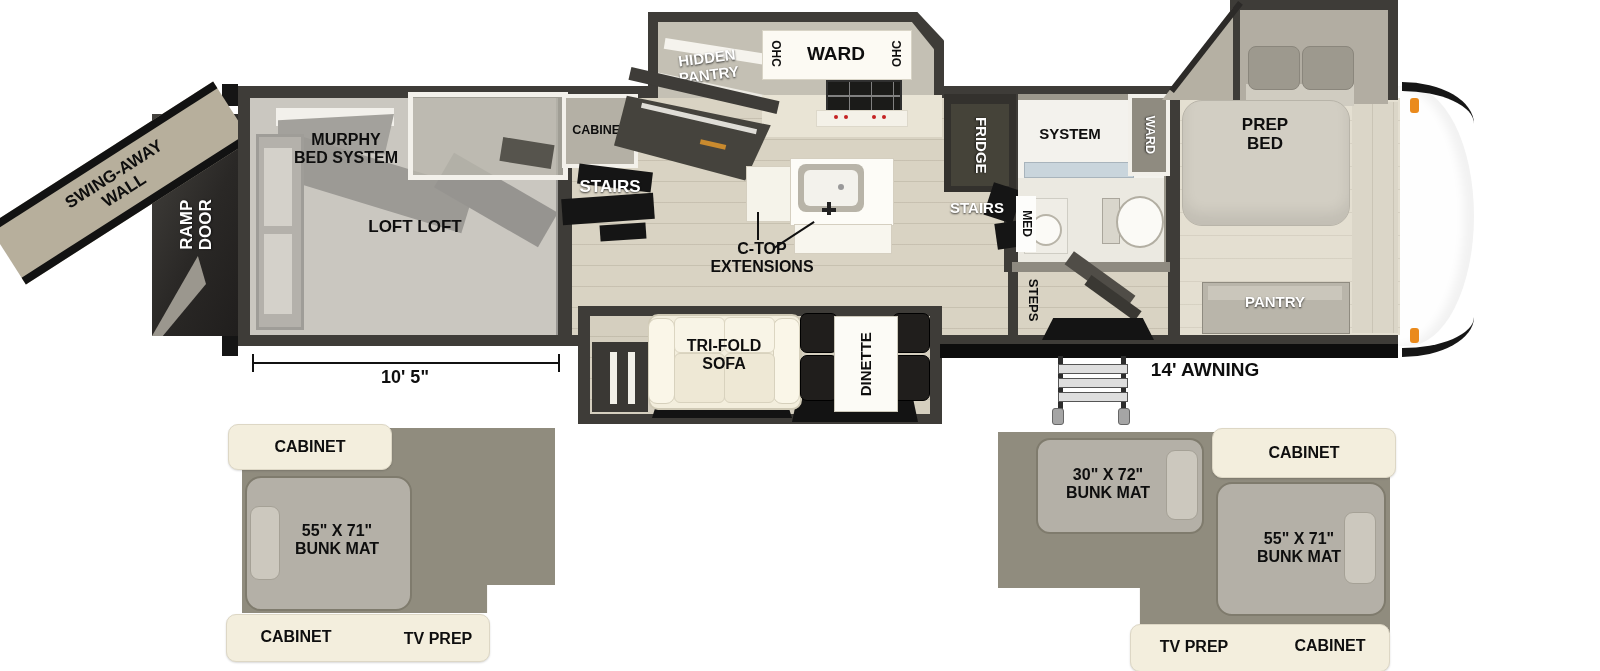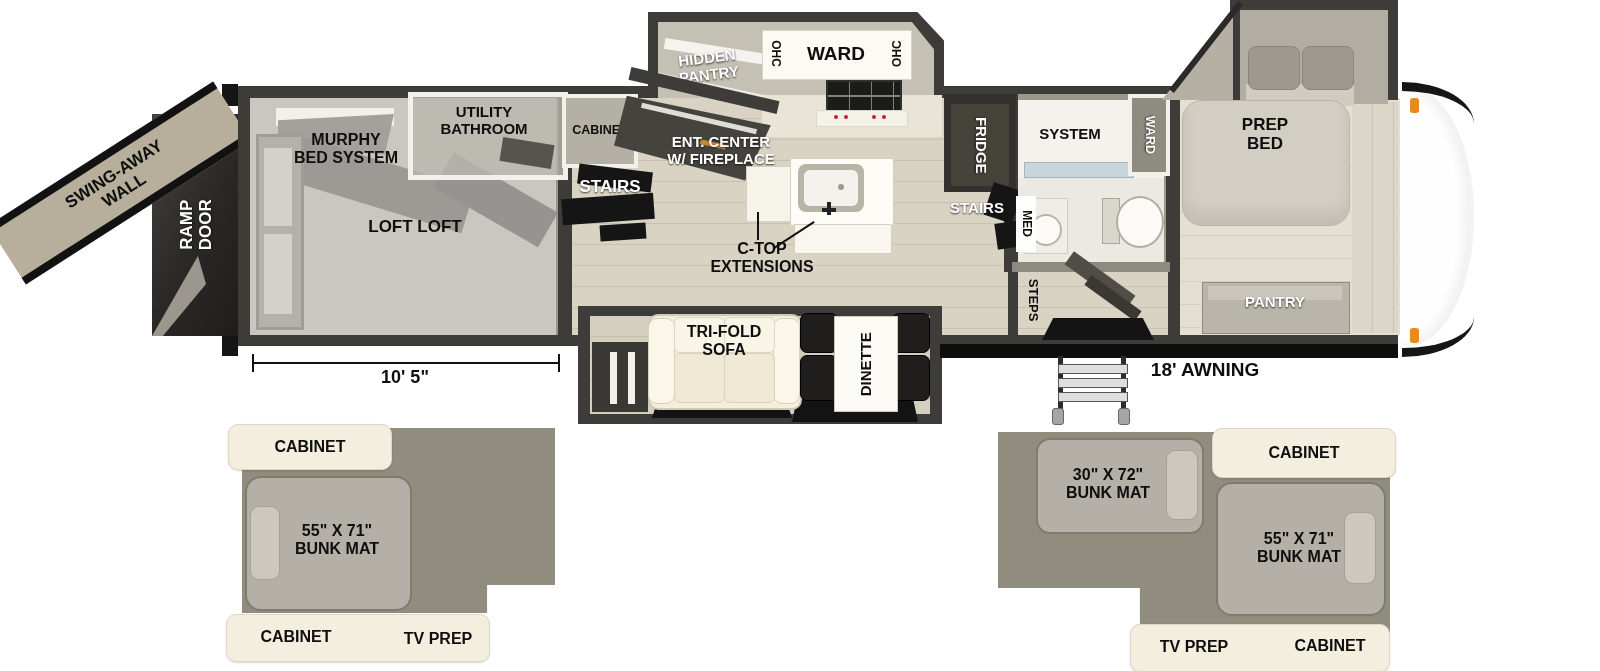--- a/index.html
+++ b/index.html
@@ -68,22 +68,20 @@
   <div class="a" style="left:264px;top:148px;width:28px;height:78px;background:#b6b2a8;"></div>
   <div class="a" style="left:264px;top:234px;width:28px;height:80px;background:#b6b2a8;"></div>
   <div class="a" style="left:250px;top:98px;width:308px;height:237px;background:rgba(242,240,235,.5);"></div>
   <div class="a lbl" style="left:284px;top:131px;width:124px;font-size:16px;">MURPHY
 BED SYSTEM</div>
   <div class="a lbl" style="left:350px;top:218px;width:130px;font-size:17px;">LOFT LOFT</div>
 
   <div class="a" style="left:408px;top:92px;width:150px;height:78px;border:5px solid #f3f1eb;background:rgba(185,182,172,.8);">
     <div class="a" style="left:88px;top:44px;width:52px;height:24px;transform:rotate(9deg);background:#56544d;"></div>
   </div>
-  <div class="a lbl" style="left:418px;top:104px;width:132px;font-size:15px;">UTILITY
-BATHROOM</div>
   <div class="a flex" style="left:562px;top:94px;width:76px;height:74px;border:4px solid #f3f1eb;background:#b4b0a5;box-sizing:border-box;">
     <span class="lbl" style="font-size:12.5px;">CABINET</span>
   </div>
 
   <div class="a" style="left:252px;top:362px;width:308px;height:2px;background:#111;"></div>
   <div class="a" style="left:252px;top:354px;width:2px;height:18px;background:#111;"></div>
   <div class="a" style="left:558px;top:354px;width:2px;height:18px;background:#111;"></div>
   <div class="a lbl" style="left:330px;top:368px;width:150px;font-size:18px;">10' 5"</div>
 
   <div class="a wall" style="left:648px;top:12px;width:296px;height:86px;clip-path:polygon(0 0,91% 0,100% 33%,100% 100%,0 100%);"></div>
@@ -108,22 +106,20 @@
   <div class="a" style="left:872px;top:115px;width:4px;height:4px;background:#c42222;border-radius:50%;"></div>
   <div class="a" style="left:882px;top:115px;width:4px;height:4px;background:#c42222;border-radius:50%;"></div>
 
   <div class="a lbl w" style="left:652px;top:50px;width:112px;font-size:15px;transform:rotate(-7deg);">HIDDEN
 PANTRY</div>
   <div class="a wall" style="left:628px;top:84px;width:152px;height:13px;transform:rotate(13deg);"></div>
 
   <div class="a" style="left:614px;top:94px;width:160px;height:92px;background:#45433d;clip-path:polygon(8% 2%,98% 34%,82% 94%,0 56%);"></div>
   <div class="a" style="left:640px;top:116px;width:118px;height:5px;transform:rotate(13deg);background:rgba(240,238,232,.9);"></div>
   <div class="a" style="left:700px;top:142px;width:26px;height:5px;transform:rotate(13deg);background:#c98a2e;"></div>
-  <div class="a lbl w" style="left:640px;top:134px;width:162px;font-size:15px;">ENT. CENTER
-W/ FIREPLACE</div>
 
   <div class="a blk" style="left:578px;top:168px;width:74px;height:20px;transform:rotate(7deg);"></div>
   <div class="a blk" style="left:562px;top:196px;width:92px;height:26px;transform:rotate(-4deg);"></div>
   <div class="a blk" style="left:600px;top:224px;width:46px;height:16px;transform:rotate(-4deg);"></div>
   <div class="a lbl w" style="left:566px;top:178px;width:88px;font-size:17px;">STAIRS</div>
 
   <div class="a" style="left:746px;top:166px;width:44px;height:54px;background:#f5f3ea;border:1px solid #d5cfc0;"></div>
   <div class="a" style="left:790px;top:158px;width:102px;height:66px;background:#fdfcf7;border:1px solid #d5cfc0;"></div>
   <div class="a" style="left:794px;top:224px;width:96px;height:28px;background:#f8f6ee;border:1px solid #d5cfc0;"></div>
   <div class="a" style="left:798px;top:164px;width:66px;height:48px;background:#b8b4a8;border-radius:8px;"></div>
@@ -188,33 +184,33 @@
   <div class="a" style="left:652px;top:400px;width:140px;height:18px;background:#131313;clip-path:polygon(4% 0,96% 0,100% 100%,0 100%);"></div>
   <div class="a" style="left:792px;top:398px;width:126px;height:24px;background:#131313;clip-path:polygon(4% 0,96% 0,100% 100%,0 100%);"></div>
 
   <div class="a" style="left:648px;top:314px;width:150px;height:92px;background:#f3eedd;border:2px solid #cfc9b5;border-radius:10px;"></div>
   <div class="a" style="left:648px;top:318px;width:25px;height:84px;background:#faf6e8;border:1px solid #d6d0bc;border-radius:9px;"></div>
   <div class="a" style="left:773px;top:318px;width:25px;height:84px;background:#faf6e8;border:1px solid #d6d0bc;border-radius:9px;"></div>
   <div class="a" style="left:674px;top:317px;width:49px;height:34px;background:#f8f4e6;border:1px solid #dcd6c2;border-radius:6px;"></div>
   <div class="a" style="left:724px;top:317px;width:49px;height:34px;background:#f8f4e6;border:1px solid #dcd6c2;border-radius:6px;"></div>
   <div class="a" style="left:674px;top:353px;width:49px;height:48px;background:#eee8d5;border:1px solid #d8d2be;border-radius:6px;"></div>
   <div class="a" style="left:724px;top:353px;width:49px;height:48px;background:#eee8d5;border:1px solid #d8d2be;border-radius:6px;"></div>
-  <div class="a lbl" style="left:676px;top:323px;width:96px;font-size:16px;">TRI-FOLD
+  <div class="a lbl" style="left:676px;top:337px;width:96px;font-size:16px;">TRI-FOLD
 SOFA</div>
 
   <div class="a" style="left:800px;top:313px;width:36px;height:38px;background:#201e1c;border:1px solid #000;border-radius:7px;"></div>
   <div class="a" style="left:800px;top:355px;width:36px;height:44px;background:#201e1c;border:1px solid #000;border-radius:7px;"></div>
   <div class="a" style="left:892px;top:313px;width:36px;height:38px;background:#201e1c;border:1px solid #000;border-radius:7px;"></div>
   <div class="a" style="left:892px;top:355px;width:36px;height:44px;background:#201e1c;border:1px solid #000;border-radius:7px;"></div>
   <div class="a flex" style="left:834px;top:316px;width:62px;height:94px;background:#fcfbf6;border:1px solid #ccc8ba;">
     <span class="lbl vm90" style="font-size:15px;">DINETTE</span>
   </div>
 
   <div class="a" style="left:940px;top:344px;width:458px;height:14px;background:#0d0d0d;"></div>
-  <div class="a lbl" style="left:1130px;top:360px;width:150px;font-size:19px;">18' AWNING</div>
+  <div class="a lbl" style="left:1130px;top:360px;width:150px;font-size:19px;">14' AWNING</div>
   <div class="a" style="left:1058px;top:356px;width:5px;height:54px;background:#2c2c2c;"></div>
   <div class="a" style="left:1121px;top:356px;width:5px;height:54px;background:#2c2c2c;"></div>
   <div class="a" style="left:1058px;top:364px;width:68px;height:8px;background:#dedede;border:1px solid #555;"></div>
   <div class="a" style="left:1058px;top:378px;width:68px;height:8px;background:#dedede;border:1px solid #555;"></div>
   <div class="a" style="left:1058px;top:392px;width:68px;height:8px;background:#dedede;border:1px solid #555;"></div>
   <div class="a" style="left:1052px;top:408px;width:10px;height:15px;background:#a5a5a5;border:1px solid #666;border-radius:3px;"></div>
   <div class="a" style="left:1118px;top:408px;width:10px;height:15px;background:#a5a5a5;border:1px solid #666;border-radius:3px;"></div>
 
   <div class="a" style="left:242px;top:428px;width:313px;height:185px;background:#908c7e;clip-path:polygon(0 0,100% 0,100% 84.9%,78.3% 84.9%,78.3% 100%,0 100%);"></div>
   <div class="a cream flex" style="left:228px;top:424px;width:162px;height:44px;">

